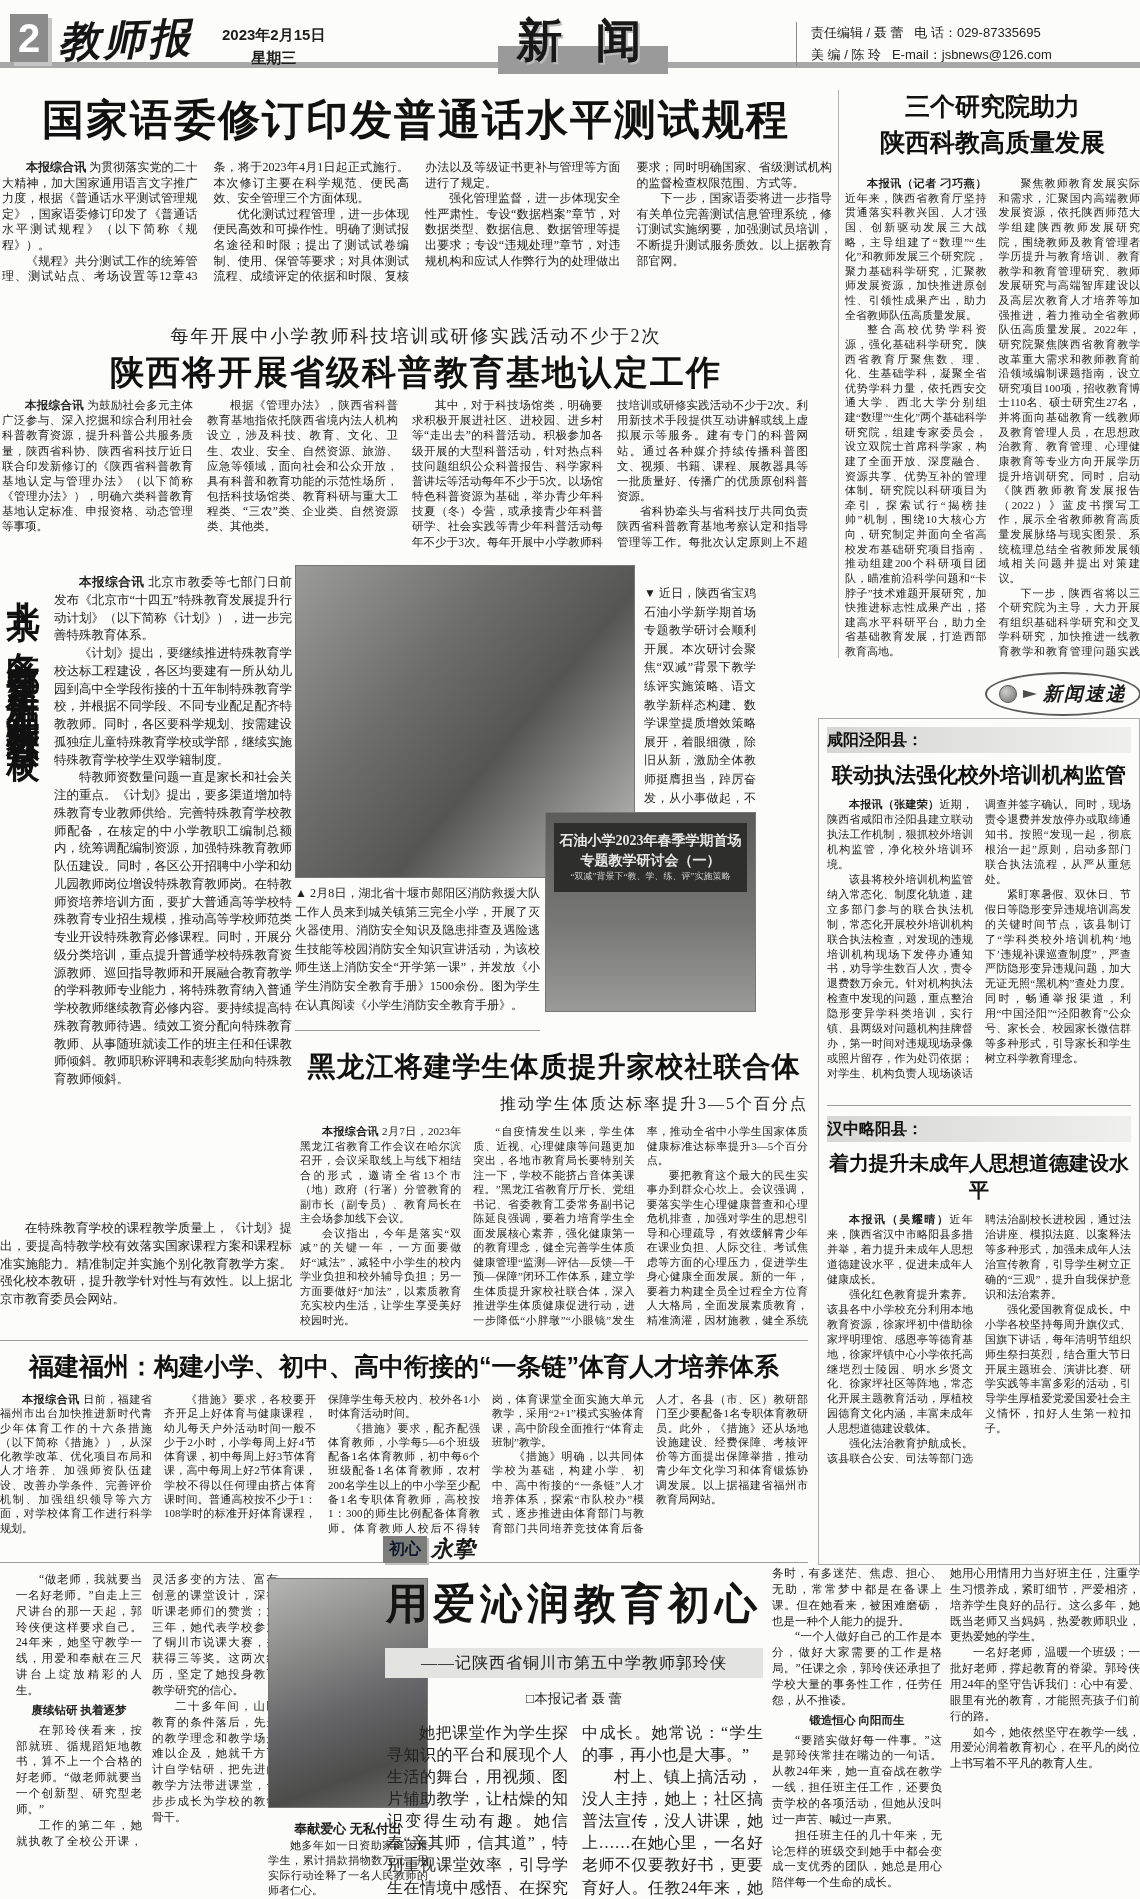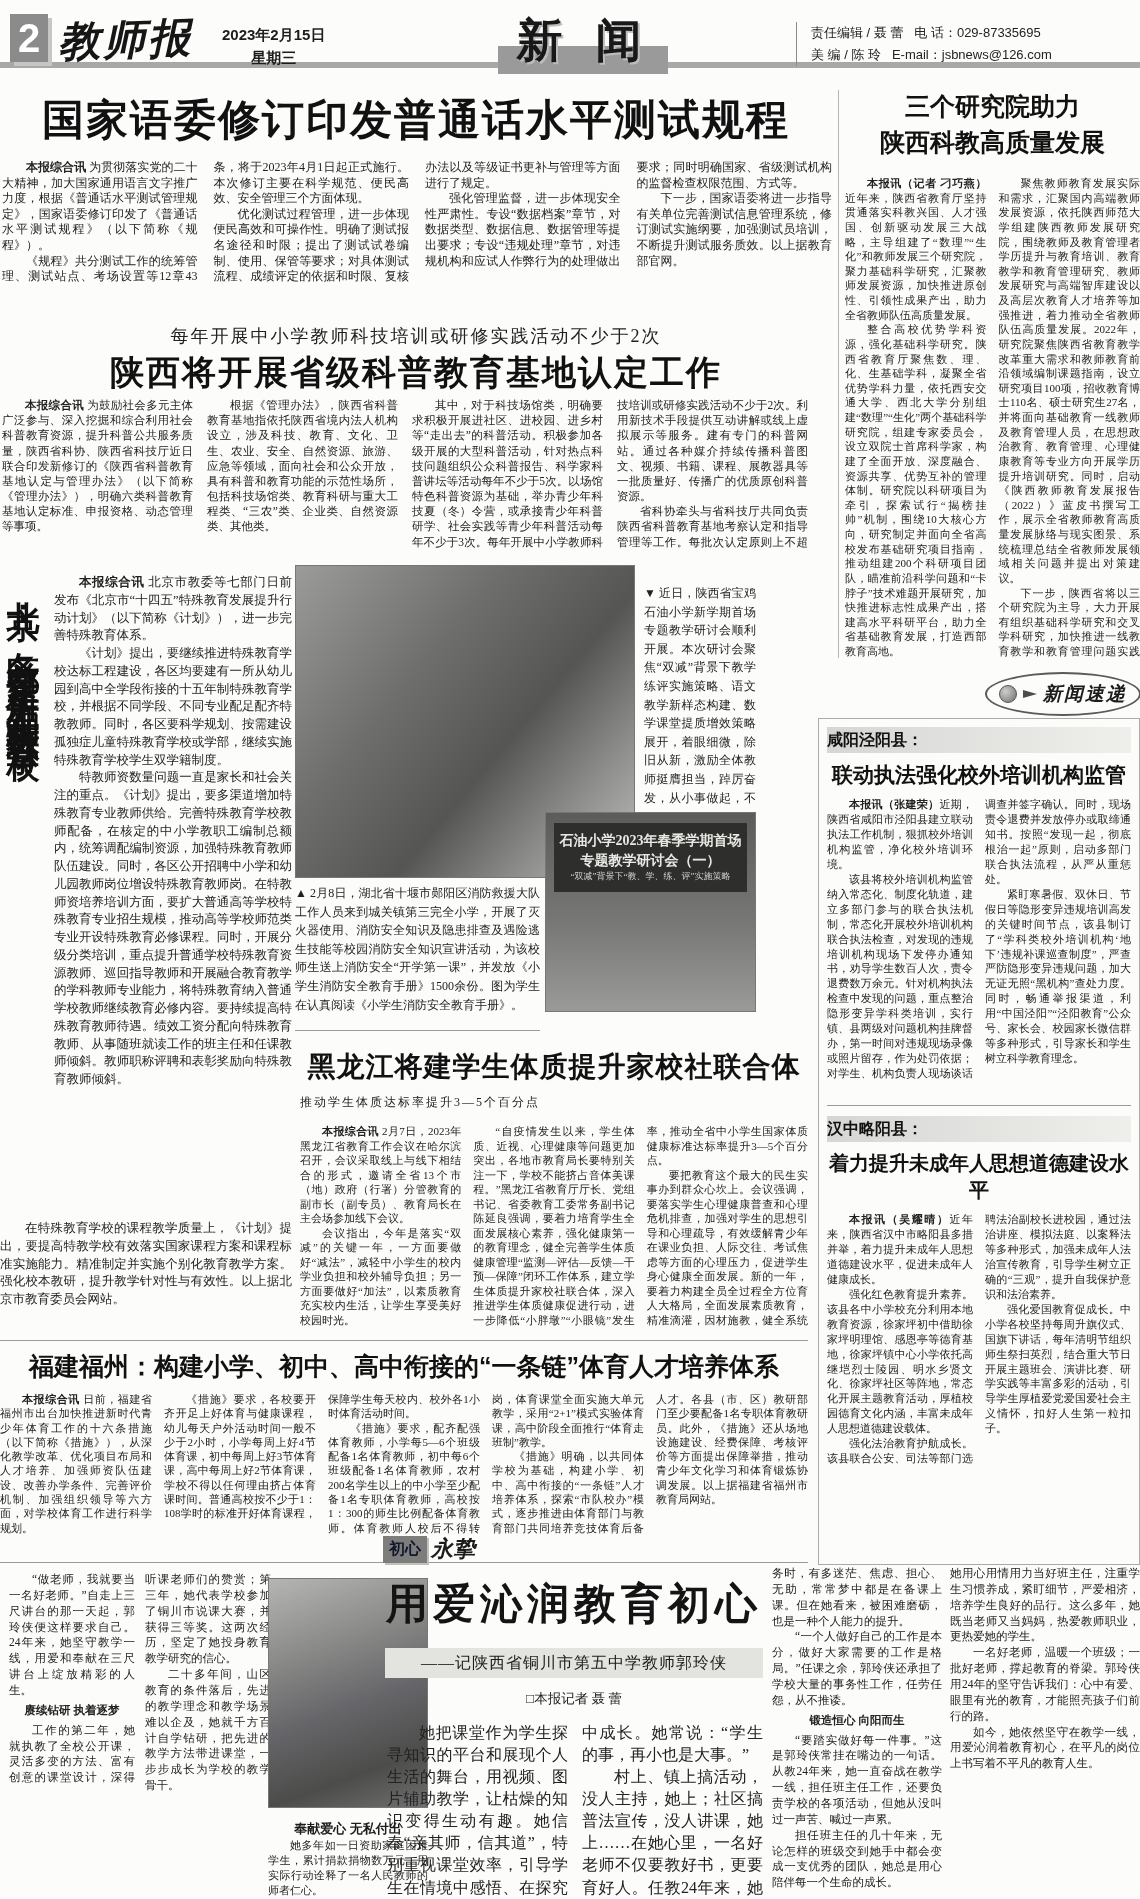--- a/index.html
+++ b/index.html
@@ -126,21 +126,21 @@
     </div>
   </div>
 
   <div class="abs caption" style="left:295px;top:884px;width:245px;height:130px;">
     <span>▲ 2月8日，湖北省十堰市郧阳区消防救援大队工作人员来到城关镇第三完全小学，开展了灭火器使用、消防安全知识及隐患排查及遇险逃生技能等校园消防安全知识宣讲活动，为该校师生送上消防安全“开学第一课”，并发放《小学生消防安全教育手册》1500余份。图为学生在认真阅读《小学生消防安全教育手册》。</span>
     
   </div>
   <div class="abs rule-h" style="left:295px;top:1030px;width:245px;"></div>
 
   <div class="abs hl" style="left:300px;top:1048px;width:508px;font-size:28px;letter-spacing:1px;">黑龙江将建学生体质提升家校社联合体</div>
-  <div class="abs" style="left:300px;top:1094px;width:508px;text-align:left;font-size:12px;letter-spacing:2px;color:#222;">推动学生体质达标率提升3—5个百分点</div>
+  <div class="abs" style="left:300px;top:1094px;width:508px;text-align:right;font-size:16px;letter-spacing:2px;color:#222;">推动学生体质达标率提升3—5个百分点</div>
   <div class="abs body-text" style="left:300px;top:1124px;width:508px;height:212px;column-count:3;column-gap:12px;font-size:11px;line-height:1.32;">
     <p><b class="lead">本报综合讯</b><span> 2月7日，2023年黑龙江省教育工作会议在哈尔滨召开，会议采取线上与线下相结合的形式，邀请全省13个市（地）政府（行署）分管教育的副市长（副专员）、教育局长在主会场参加线下会议。</span></p>
     <p>会议指出，今年是落实“双减”的关键一年，一方面要做好“减法”，减轻中小学生的校内学业负担和校外辅导负担；另一方面要做好“加法”，以素质教育充实校内生活，让学生享受美好校园时光。</p>
     <p>“自疫情发生以来，学生体质、近视、心理健康等问题更加突出，各地市教育局长要特别关注一下，学校不能挤占音体美课程。”黑龙江省教育厅厅长、党组书记、省委教育工委常务副书记陈延良强调，要着力培育学生全面发展核心素养，强化健康第一的教育理念，健全完善学生体质健康管理“监测—评估—反馈—干预—保障”闭环工作体系，建立学生体质提升家校社联合体，深入推进学生体质健康促进行动，进一步降低“小胖墩”“小眼镜”发生率，推动全省中小学生国家体质健康标准达标率提升3—5个百分点。</p>
     <p>要把教育这个最大的民生实事办到群众心坎上。会议强调，要落实学生心理健康普查和心理危机排查，加强对学生的思想引导和心理疏导，有效缓解青少年在课业负担、人际交往、考试焦虑等方面的心理压力，促进学生身心健康全面发展。新的一年，要着力构建全员全过程全方位育人大格局，全面发展素质教育，精准滴灌，因材施教，健全系统化育人长效机制，让学生的学习生活更加丰富多彩，筑牢学生全面发展、人人出彩的基石。以上据黑龙江省教育厅网站。</p>
   </div>
 
   <div class="abs badge-oval" style="left:985px;top:672px;width:152px;height:40px;background:#fcfcfa;">
     <span class="globe"></span>
     <span class="plane"></span>
@@ -175,23 +175,24 @@
   <div class="abs rule-h" style="left:0;top:1340px;width:808px;"></div>
   <div class="abs hl" style="left:0;top:1350px;width:808px;font-size:25px;">福建福州：构建小学、初中、高中衔接的“一条链”体育人才培养体系</div>
   <div class="abs body-text" style="left:0;top:1392px;width:808px;height:164px;column-count:5;column-gap:12px;font-size:11px;line-height:1.3;">
     <p><b class="lead">本报综合讯</b><span> 日前，福建省福州市出台加快推进新时代青少年体育工作的十六条措施（以下简称《措施》），从深化教学改革、优化项目布局和人才培养、加强师资队伍建设、改善办学条件、完善评价机制、加强组织领导等六方面，对学校体育工作进行科学规划。</span></p>
     <p>《措施》要求，各校要开齐开足上好体育与健康课程，幼儿每天户外活动时间一般不少于2小时，小学每周上好4节体育课，初中每周上好3节体育课，高中每周上好2节体育课，学校不得以任何理由挤占体育课时间。普通高校按不少于1：108学时的标准开好体育课程，保障学生每天校内、校外各1小时体育活动时间。</p>
     <p>《措施》要求，配齐配强体育教师，小学每5—6个班级配备1名体育教师，初中每6个班级配备1名体育教师，农村200名学生以上的中小学至少配备1名专职体育教师，高校按1：300的师生比例配备体育教师。体育教师人校后不得转岗，体育课堂全面实施大单元教学，采用“2+1”模式实验体育课，高中阶段全面推行“体育走班制”教学。</p>
     <p>《措施》明确，以共同体学校为基础，构建小学、初中、高中衔接的“一条链”人才培养体系，探索“市队校办”模式，逐步推进由体育部门与教育部门共同培养竞技体育后备人才。各县（市、区）教研部门至少要配备1名专职体育教研员。此外，《措施》还从场地设施建设、经费保障、考核评价等方面提出保障举措，推动青少年文化学习和体育锻炼协调发展。以上据福建省福州市教育局网站。</p>
   </div>
   <div class="abs rule-h" style="left:0;top:1562px;width:808px;"></div>
 
-  <div class="abs body-text" style="left:9px;top:1572px;width:262px;height:327px;column-count:2;column-gap:10px;font-size:11.5px;line-height:1.38;">
+  <div class="abs body-text" style="left:16px;top:1572px;width:262px;height:327px;column-count:2;column-gap:10px;font-size:11.5px;line-height:1.38;">
     <p>“做老师，我就要当一名好老师。”自走上三尺讲台的那一天起，郭玲侠便这样要求自己。24年来，她坚守教学一线，用爱和奉献在三尺讲台上绽放精彩的人生。</p>
     <p class="subhead">赓续钻研 执着逐梦</p>
+    <p>在郭玲侠看来，按部就班、循规蹈矩地教书，算不上一个合格的好老师。“做老师就要当一个创新型、研究型老师。”</p>
     <p>工作的第二年，她就执教了全校公开课，灵活多变的方法、富有创意的课堂设计，深得听课老师们的赞赏；第三年，她代表学校参加了铜川市说课大赛，并获得三等奖。这两次经历，坚定了她投身教育教学研究的信心。</p>
     <p>二十多年间，山区教育的条件落后，先进的教学理念和教学场景难以企及，她就千方百计自学钻研，把先进的教学方法带进课堂，一步步成长为学校的教学骨干。</p>
   </div>
 
   <div class="abs photo" style="left:268px;top:1578px;width:160px;height:230px;
        background:linear-gradient(160deg,#b5b5b3 0%,#8a8a88 30%,#66666a 55%,#4c4c4a 80%,#707070 100%);"></div>
   <div class="abs subhead" style="left:268px;top:1816px;width:160px;font-size:13px;">奉献爱心 无私付出</div>
   <div class="abs body-text" style="left:268px;top:1838px;width:160px;height:58px;font-size:11px;line-height:1.35;">
     <p>她多年如一日资助家庭困难学生，累计捐款捐物数万元，用实际行动诠释了一名人民教师的师者仁心。</p>
   </div>

